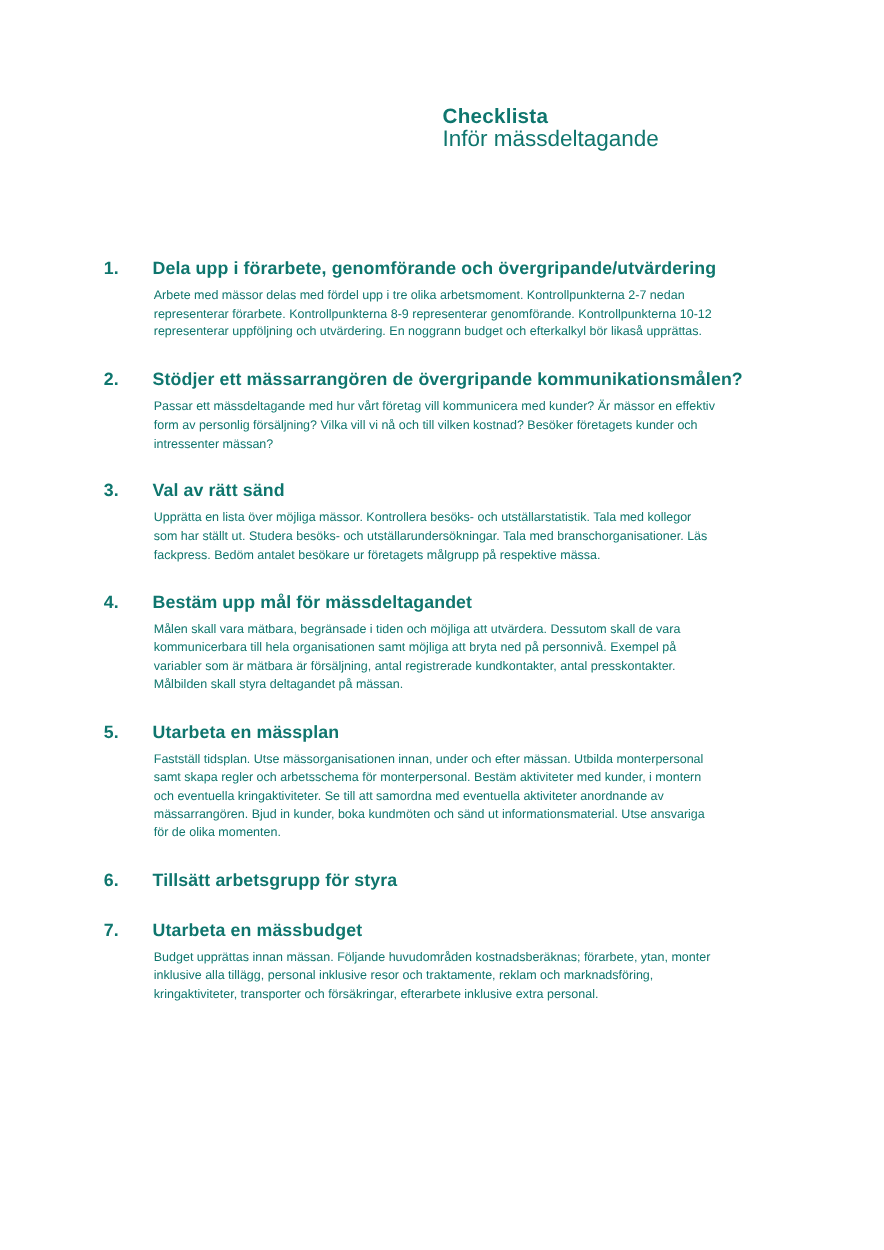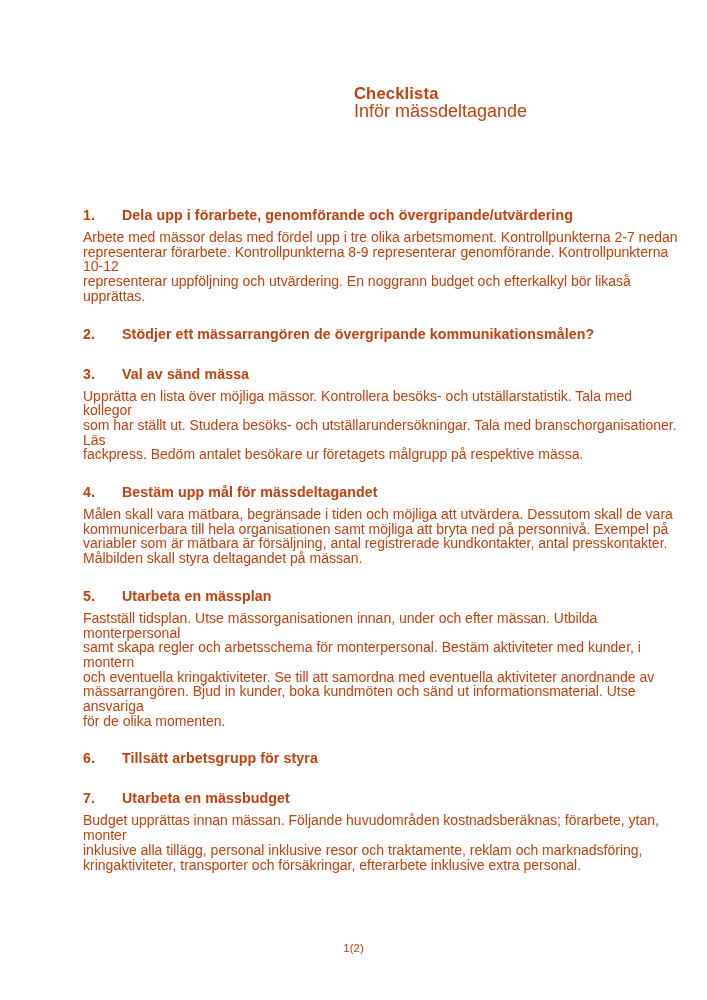--- a/index.html
+++ b/index.html
@@ -6,21 +6,21 @@
     margin: 0;
     padding: 0;
     background: #ffffff;
   }
   .page {
     position: relative;
     width: 707px;
     height: 1000px;
     background: #ffffff;
     font-family: "Liberation Sans", "DejaVu Sans", sans-serif;
-    color: #c2410c;
+    color: #0f766e;
     overflow: hidden;
   }
   .title-block {
     position: absolute;
     left: 354px;
     top: 84px;
   }
   .doc-title {
     font-size: 16.5px;
     font-weight: bold;
@@ -48,23 +48,24 @@
     margin: 0 0 5px 0;
     letter-spacing: 0.1px;
   }
   .section-number {
     flex: 0 0 39px;
   }
   .section-heading-text {
     flex: 1 1 auto;
   }
   .section-body {
-    font-size: 14px;
+    font-size: 10px;
     line-height: 14.7px;
     white-space: pre-line;
+    margin-left: 40px;
   }
   .page-footer {
     position: absolute;
     left: 0;
     top: 941px;
     width: 100%;
     text-align: center;
     font-size: 11.5px;
     line-height: 14px;
   }
@@ -89,26 +90,29 @@
       <div class="section-body">Arbete med mässor delas med fördel upp i tre olika arbetsmoment. Kontrollpunkterna 2-7 nedan
 representerar förarbete. Kontrollpunkterna 8-9 representerar genomförande. Kontrollpunkterna 10-12
 representerar uppföljning och utvärdering. En noggrann budget och efterkalkyl bör likaså upprättas.</div>
     </div>
 
     <div class="section">
       <div class="section-heading">
         <span class="section-number">2.</span>
         <span class="section-heading-text">Stödjer ett mässarrangören de övergripande kommunikationsmålen?</span>
       </div>
+      <div class="section-body">Passar ett mässdeltagande med hur vårt företag vill kommunicera med kunder? Är mässor en effektiv
+form av personlig försäljning? Vilka vill vi nå och till vilken kostnad? Besöker företagets kunder och
+intressenter mässan?</div>
     </div>
 
     <div class="section">
       <div class="section-heading">
         <span class="section-number">3.</span>
-        <span class="section-heading-text">Val av sänd mässa</span>
+        <span class="section-heading-text">Val av rätt sänd</span>
       </div>
       <div class="section-body">Upprätta en lista över möjliga mässor. Kontrollera besöks- och utställarstatistik. Tala med kollegor
 som har ställt ut. Studera besöks- och utställarundersökningar. Tala med branschorganisationer. Läs
 fackpress. Bedöm antalet besökare ur företagets målgrupp på respektive mässa.</div>
     </div>
 
     <div class="section">
       <div class="section-heading">
         <span class="section-number">4.</span>
         <span class="section-heading-text">Bestäm upp mål för mässdeltagandet</span>
@@ -143,15 +147,14 @@
         <span class="section-number">7.</span>
         <span class="section-heading-text">Utarbeta en mässbudget</span>
       </div>
       <div class="section-body">Budget upprättas innan mässan. Följande huvudområden kostnadsberäknas; förarbete, ytan, monter
 inklusive alla tillägg, personal inklusive resor och traktamente, reklam och marknadsföring,
 kringaktiviteter, transporter och försäkringar, efterarbete inklusive extra personal.</div>
     </div>
 
   </div>
 
-  <div class="page-footer">1(2)</div>
 
 </div>
 
 </body></html>

